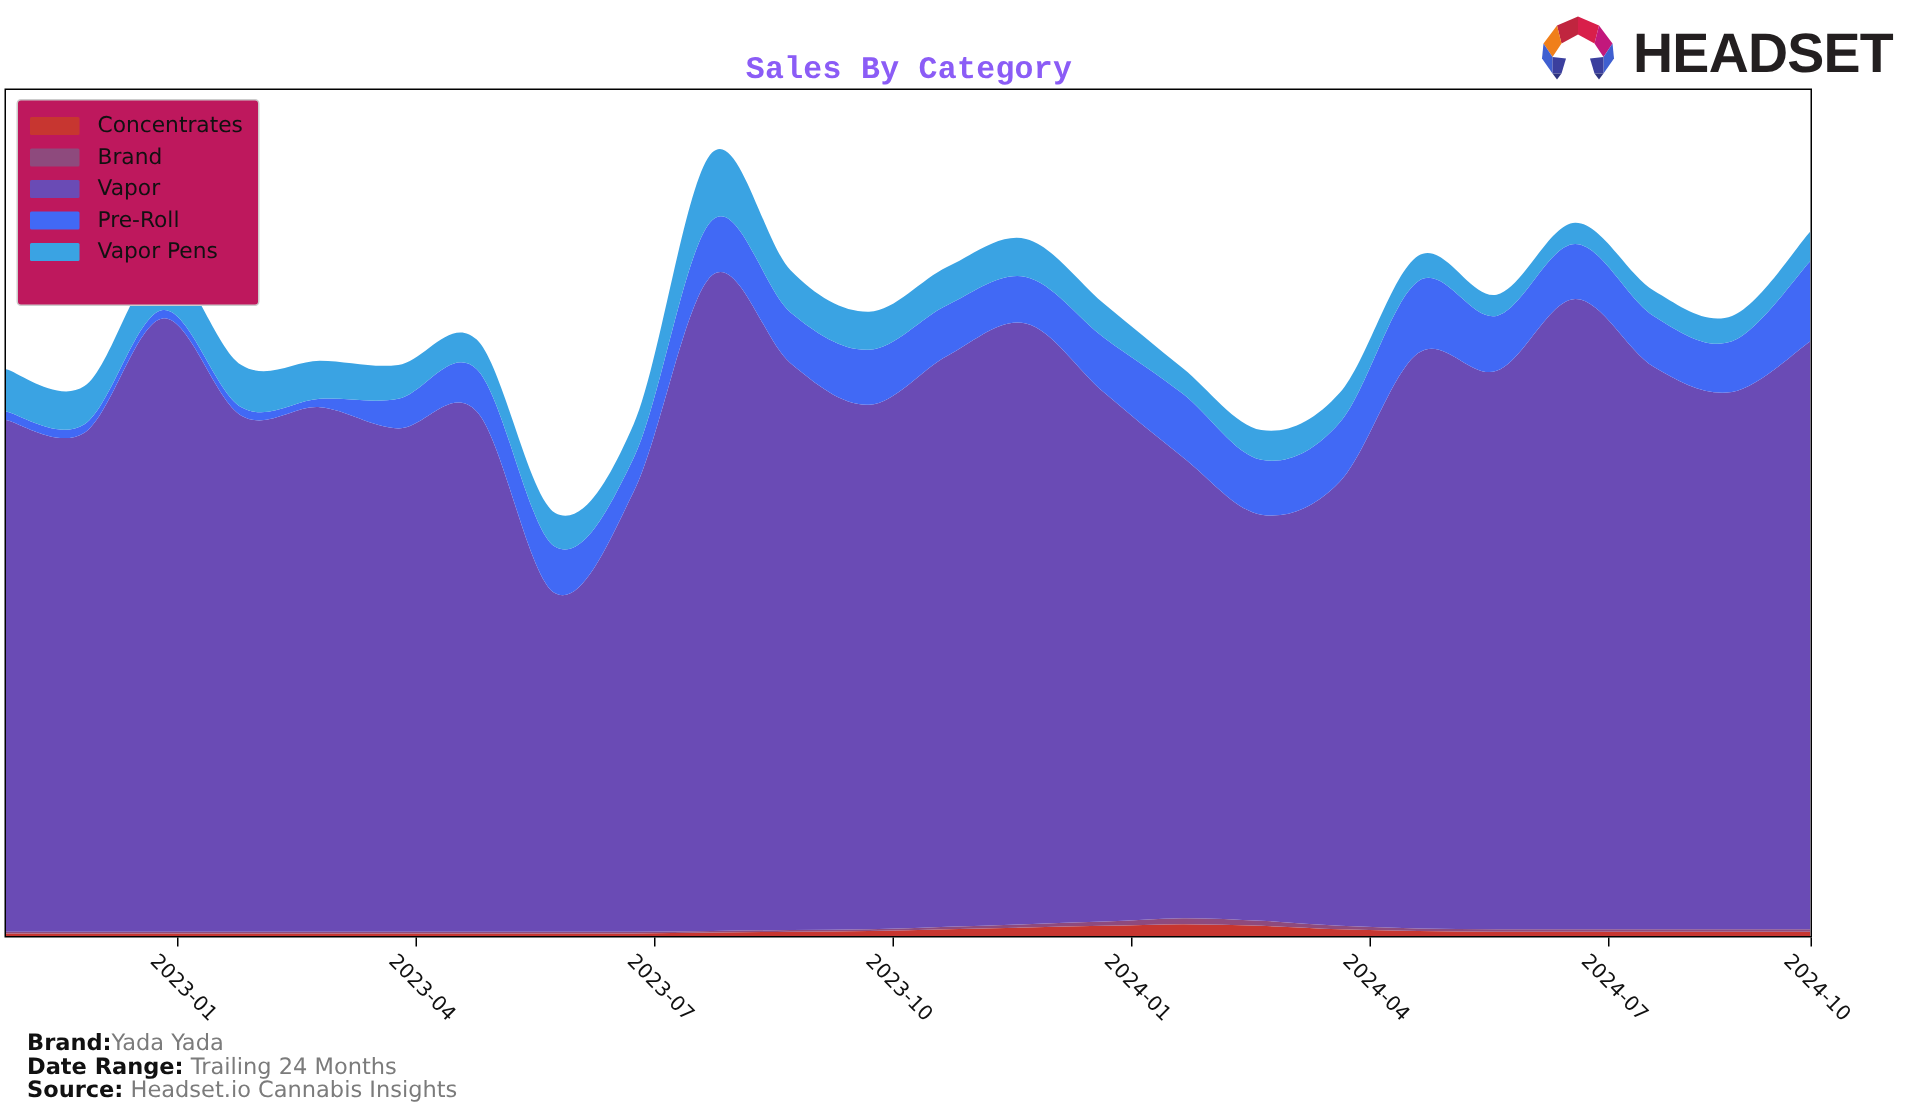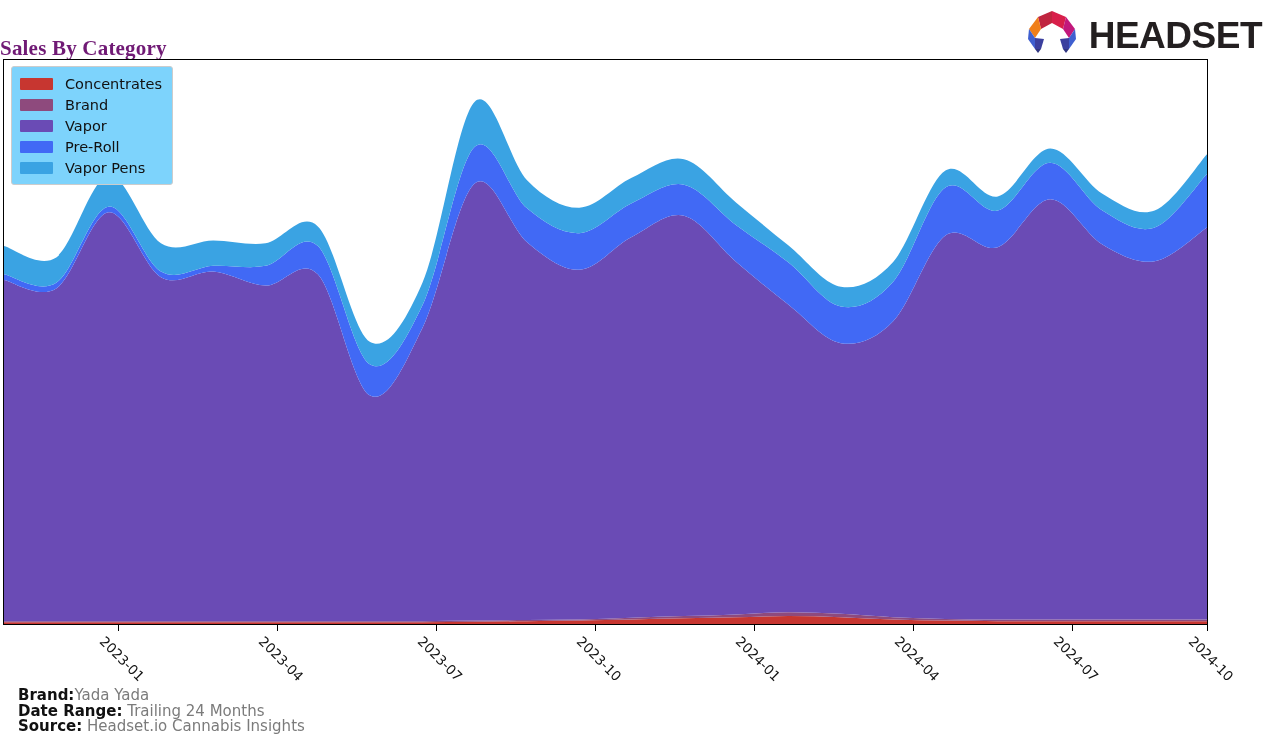--- a/index.html
+++ b/index.html
@@ -8,24 +8,24 @@
     background:#ffffff;
     font-family:"DejaVu Sans", sans-serif;
     overflow:hidden;
     position:relative;
   }
   .chart-root{position:absolute;inset:0;}
 
   
   .chart-title{
     position:absolute;left:0;top:36px;width:1212px;
-    text-align:left;
-    font-size:21px;font-weight:bold;color:#701a75;
+    text-align:center;
+    font-size:21px;font-weight:bold;color:#8b5cf6;
     letter-spacing:.2px;
-    font-family:Liberation Serif, serif;
+    font-family:Liberation Mono, monospace;
   }
   .brand-logo{
     position:absolute;right:14px;top:8px;
     display:flex;align-items:flex-end;gap:10px;
   }
   .brand-mark{width:54px;height:46px;display:block;}
   .brand-word{
     font-size:37px;font-weight:bold;color:#231f20;
     letter-spacing:-0.5px;line-height:1;
     font-family:"Liberation Sans", sans-serif;
@@ -38,24 +38,24 @@
     border:1.4px solid #000;
     box-sizing:border-box;
     background:#fff;
     overflow:hidden;
   }
   .plot-svg{position:absolute;left:0;top:0;width:100%;height:100%;display:block;}
 
   
   .legend-box{
     position:absolute;left:11px;top:66px;
-    background:#7dd3fc;
+    background:#be185d;
     border:1px solid #cccccc;
     border-radius:3px;
-    padding:6px 10px 6px 8px;
+    padding:6px 10px 25px 8px;
     z-index:5;
   }
   .legend-row{
     display:flex;align-items:center;
     height:21px;
   }
   .legend-swatch{
     width:33px;height:12px;border-radius:1px;display:inline-block;
     flex:0 0 auto;
   }

